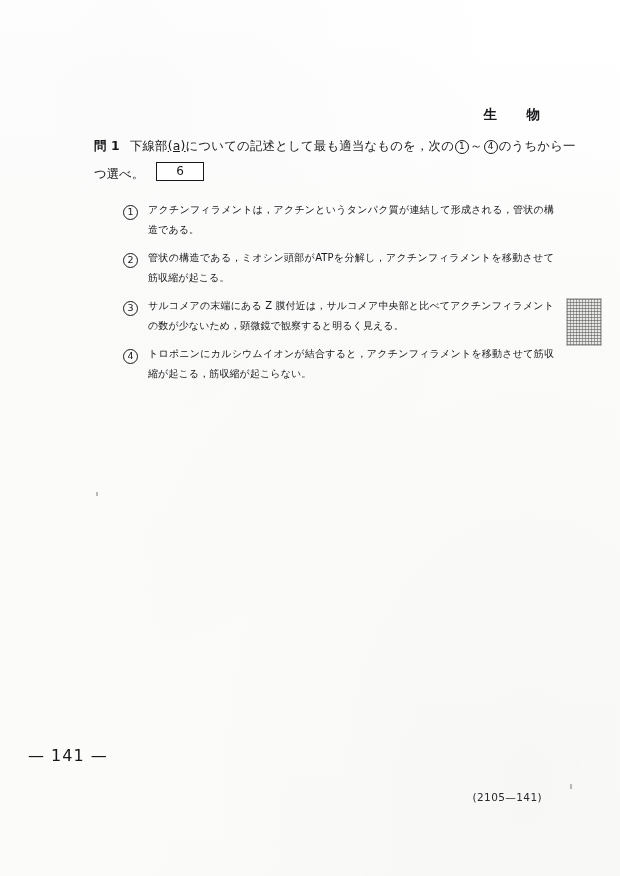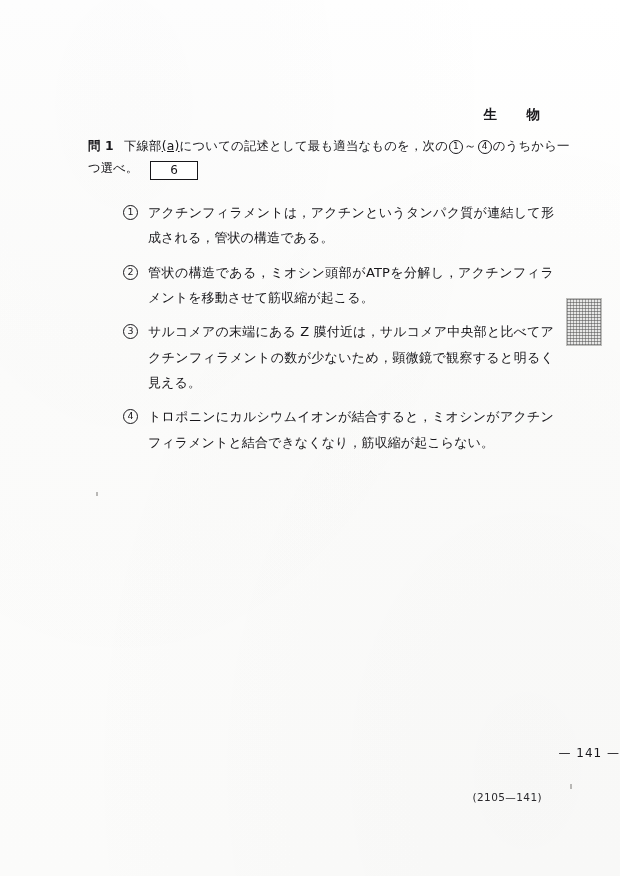--- a/index.html
+++ b/index.html
@@ -37,21 +37,21 @@
     top: 106px;
     right: 72px;
     font-size: 13.5px;
     letter-spacing: 8px;
     font-weight: 700;
     color: #1a191d;
   }
   .question-block {
     position: absolute;
     top: 136px;
-    left: 88px;
+    left: 94px;
     right: 62px;
   }
   .q-line1 {
     font-size: 12.4px;
     line-height: 1.62;
     letter-spacing: 0.2px;
     white-space: nowrap;
   }
   .q-label {
     font-weight: 700;
@@ -65,23 +65,23 @@
     height: 12px;
     line-height: 11px;
     text-align: center;
     font-size: 9px;
     vertical-align: 1px;
     margin: 0 1px;
   }
   .q-line2 {
     font-size: 12.4px;
     line-height: 1.9;
-    margin-top: 0;
+    margin-top: 6px;
     display: flex;
-    align-items: flex-end;
+    align-items: flex-start;
   }
   .answer-box {
     display: inline-block;
     border: 1px solid #18171b;
     width: 46px;
     height: 17px;
     line-height: 17px;
     text-align: center;
     font-size: 12px;
     margin-left: 12px;
@@ -103,21 +103,21 @@
     padding-top: 1px;
   }
   .choice-num .circ {
     width: 13px;
     height: 13px;
     line-height: 12px;
     font-size: 9.5px;
   }
   .choice-text {
     flex: 1 1 auto;
-    font-size: 13px;
+    font-size: 10px;
     line-height: 1.95;
     letter-spacing: 0.1px;
     text-align: justify;
   }
   .stamp {
     position: absolute;
     top: 298px;
     left: 566px;
     width: 34px;
     height: 46px;
@@ -129,23 +129,24 @@
   }
   .speck {
     position: absolute;
     background: #b9b8b6;
   }
   .footer {
     position: absolute;
     left: 0;
     right: 0;
     top: 746px;
-    text-align: right;
-    font-size: 12px;
+    text-align: left;
+    font-size: 16px;
     letter-spacing: 1px;
+    padding-left: 28px;
   }
   .footer-code {
     position: absolute;
     top: 748px;
     right: 78px;
     font-size: 10.5px;
     letter-spacing: 0.4px;
     color: #2a292d;
     margin-top: 43px;
   }
@@ -182,21 +183,21 @@
         <div class="choice-text">管状の構造である，ミオシン頭部がATPを分解し，アクチンフィラメントを移動させて筋収縮が起こる。</div>
       </div>
 
       <div class="choice">
         <div class="choice-num"><span class="circ">3</span></div>
         <div class="choice-text">サルコメアの末端にある Z 膜付近は，サルコメア中央部と比べてアクチンフィラメントの数が少ないため，顕微鏡で観察すると明るく見える。</div>
       </div>
 
       <div class="choice">
         <div class="choice-num"><span class="circ">4</span></div>
-        <div class="choice-text">トロポニンにカルシウムイオンが結合すると，ミオシンがアクチンフィラメントと結合できなくなり，筋収縮が起こらない。</div>
+        <div class="choice-text">トロポニンにカルシウムイオンが結合すると，アクチンフィラメントを移動させて筋収縮が起こる，筋収縮が起こらない。</div>
       </div>
 
     </div>
 
     <div class="stamp"></div>
     <div class="speck" style="top:492px; left:96px; width:2px; height:4px;"></div>
     <div class="speck" style="top:784px; left:570px; width:2px; height:5px;"></div>
 
     <div class="footer">— 141 —</div>
     <div class="footer-code">(2105—141)</div>

